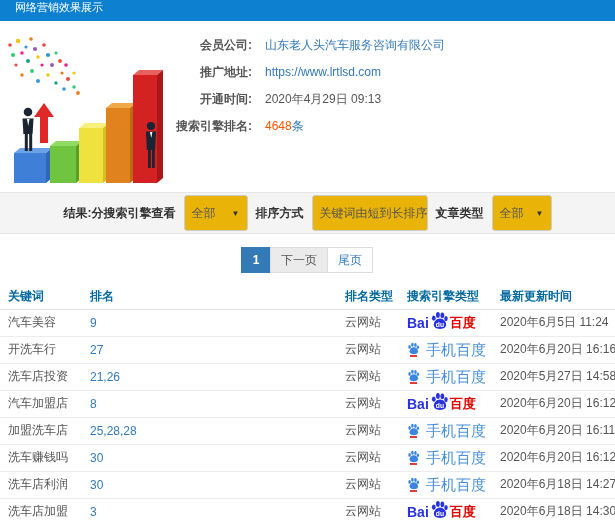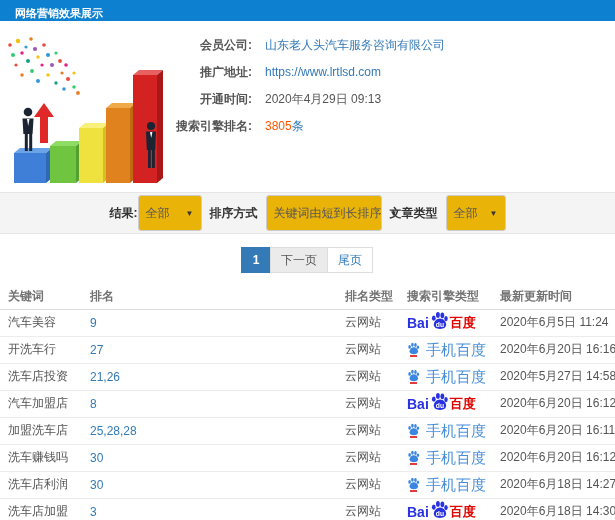--- a/index.html
+++ b/index.html
@@ -5,22 +5,22 @@
   * { box-sizing: border-box; }
   html,body { margin:0; padding:0; }
   body {
     width:615px; height:520px; overflow:hidden;
     background:#fff; color:#333;
     font-family:"Liberation Sans", sans-serif; font-size:12px;
   }
   
   .topbar {
     height:21px; background:#0d81d0; color:#fff;
-    display:flex; align-items:flex-end; padding-left:15px;
-    font-size:11px; font-weight:bold;
+    display:flex; align-items:flex-start; padding-left:15px;
+    font-size:11px; font-weight:normal;
   }
   
   .info-section { position:relative; height:171px; background:#fff; }
   .illustration { position:absolute; left:4px; top:10px; width:172px; height:157px; }
   .info-rows { position:absolute; left:0; top:16px; width:100%; }
   .info-row { display:flex; align-items:center; height:16px; margin-bottom:11px; }
   .info-label { width:252px; text-align:right; font-weight:bold; color:#555; }
   .info-value { margin-left:13px; }
   .link { color:#337ab7; text-decoration:none; cursor:pointer; }
   .plain { color:#555; }
@@ -56,21 +56,21 @@
     min-width:30px; height:26px; padding:0 10px;
     display:flex; align-items:center; justify-content:center;
     border:1px solid #ddd; background:#fff; color:#337ab7;
     margin-left:-1px; cursor:pointer; font-size:12px;
   }
   .page-item.active { background:#337ab7; border-color:#337ab7; color:#fff; font-weight:bold; }
   .page-item.next { background:#ebebeb; color:#555; }
   
   table.results { width:615px; border-collapse:collapse; table-layout:fixed; }
   table.results th {
-    text-align:left; font-weight:bold; color:#737373; font-size:12px;
+    text-align:left; font-weight:bold; color:#0369a1; font-size:12px;
     height:24px; border-bottom:1px solid #ddd; padding:0;
   }
   table.results td {
     height:27px; border-bottom:1px solid #ececec; color:#555;
     padding:0; vertical-align:middle; overflow:hidden; white-space:nowrap;
   }
   .c1 { padding-left:8px !important; }
   .rank { color:#337ab7; cursor:pointer; }
   
   .bd-logo { display:inline-flex; align-items:center; line-height:1; }
@@ -183,29 +183,30 @@
       <span class="info-label">推广地址:</span>
       <a class="info-value link">https://www.lrtlsd.com</a>
     </div>
     <div class="info-row">
       <span class="info-label">开通时间:</span>
       <span class="info-value plain">2020年4月29日 09:13</span>
     </div>
     <div class="info-row">
       <span class="info-label">搜索引擎排名:</span>
       <span class="info-value">
-        <span class="hl-orange">3805</span><span class="hl-blue">条</span>
+        <span class="hl-orange">4648</span><span class="hl-blue">条</span>
       </span>
     </div>
   </div>
 </div>
 
 <div class="filter-bar">
   <span class="filter-left">结果:</span>
   <div class="filter-right">
+    <span class="filter-label">分搜索引擎查看</span>
     <span class="sel sel-engine">
       <span>全部</span>
       <span class="caret">▼</span>
     </span>
     <span class="filter-label">排序方式</span>
     <span class="sel sel-sort">
       <span>关键词由短到长排序</span>
       <span class="caret">▼</span>
     </span>
     <span class="filter-label">文章类型</span>

